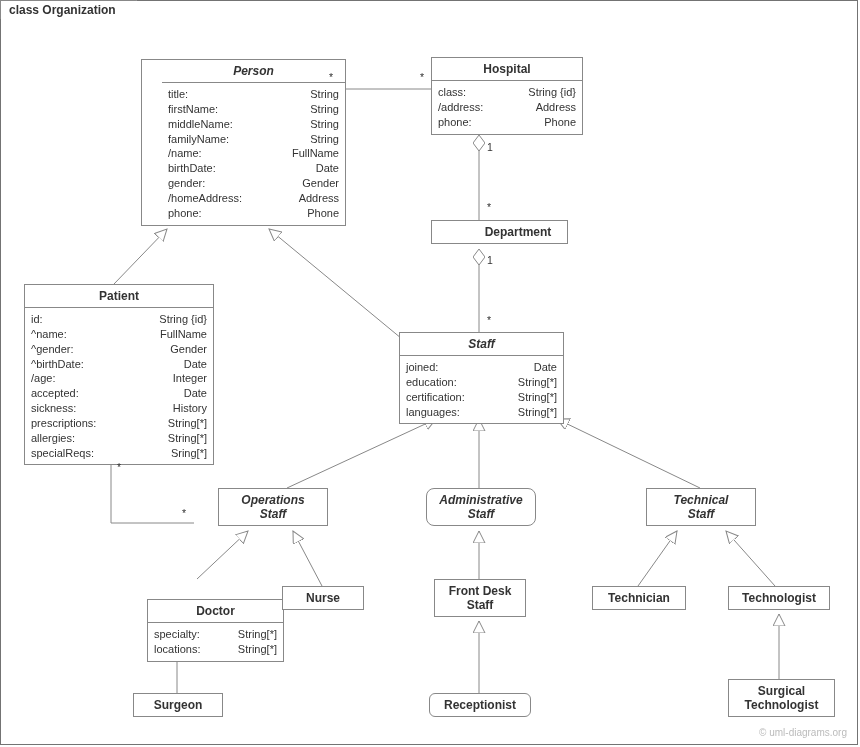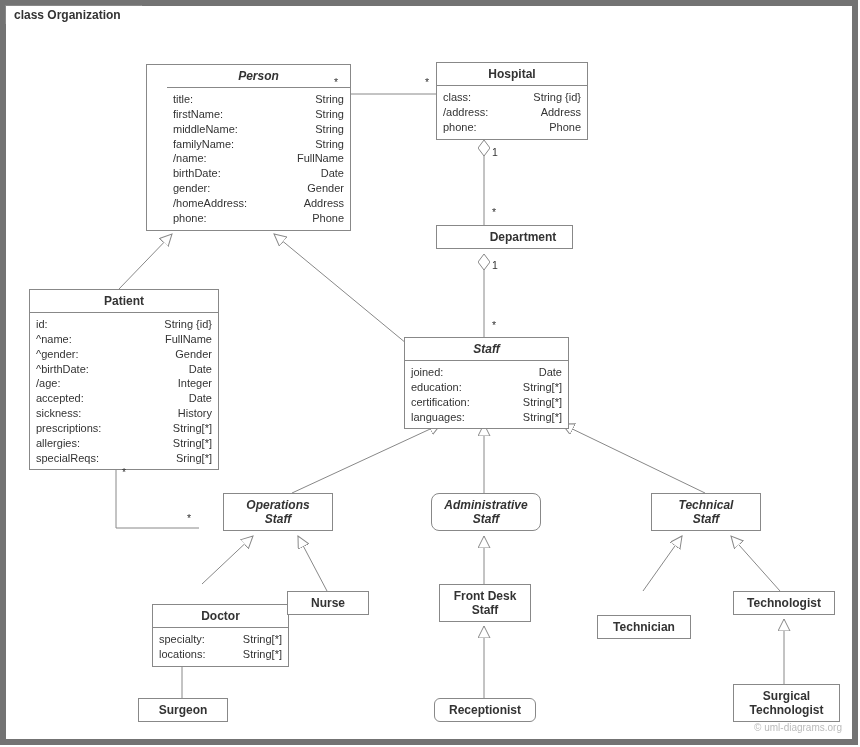--- a/index.html
+++ b/index.html
@@ -7,21 +7,21 @@
     padding: 0;
     font-family: Arial, Helvetica, sans-serif;
     font-size: 11px;
     background: #fff;
     color: #333;
   }
   .frame {
     position: relative;
     width: 858px;
     height: 745px;
-    border: 6px solid #737373;
+    border: 1px solid #737373;
     box-sizing: border-box;
   }
   .frame-tab {
     position: absolute;
     top: -1px;
     left: -1px;
     border: 1px solid #888;
     border-bottom: none;
     background: #fff;
     padding: 2px 20px 2px 8px;
@@ -312,21 +312,21 @@
 
   <div class="class-box" style="left:281px; top:585px; width:80px;">
     <div class="class-name plain no-attrs">Nurse</div>
   </div>
 
   <div class="class-box" style="left:433px; top:578px; width:90px;">
     <div class="class-name plain no-attrs" style="white-space:pre-line;">Front Desk
 Staff</div>
   </div>
 
-  <div class="class-box" style="left:591px; top:585px; width:92px;margin-top:24px;">
+  <div class="class-box" style="left:591px; top:585px; width:92px;">
     <div class="class-name plain no-attrs">Technician</div>
   </div>
 
   <div class="class-box" style="left:727px; top:585px; width:100px;">
     <div class="class-name plain no-attrs">Technologist</div>
   </div>
 
   <div class="class-box" style="left:132px; top:692px; width:88px;">
     <div class="class-name plain no-attrs">Surgeon</div>
   </div>

